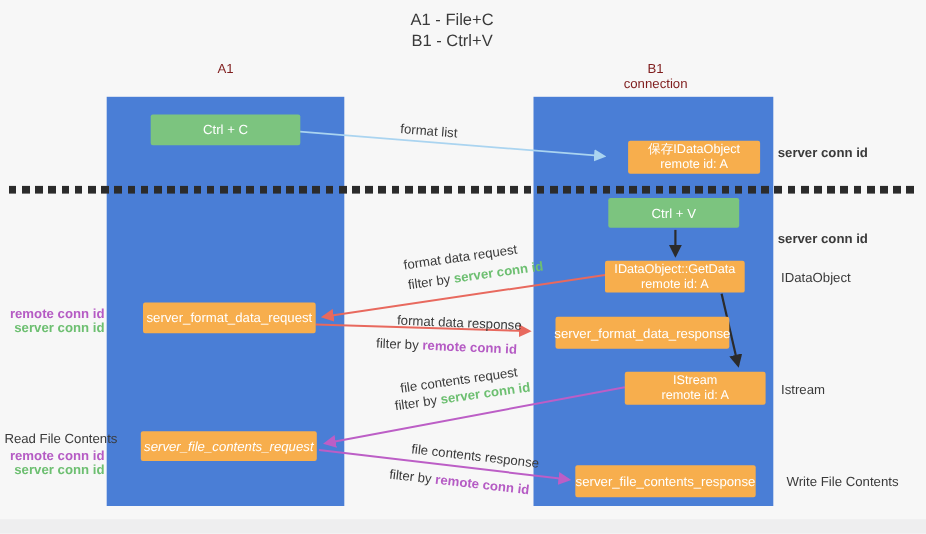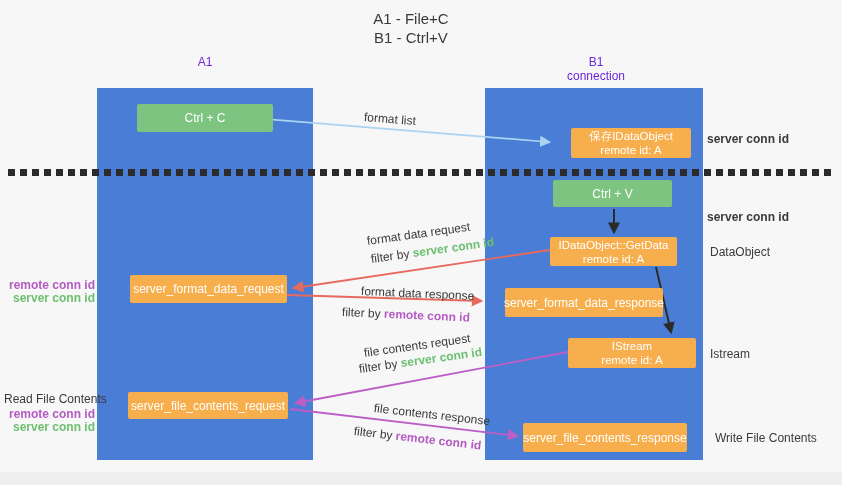--- a/index.html
+++ b/index.html
@@ -7,21 +7,21 @@
     width:842px;height:485px;position:relative;overflow:hidden;
     background:var(--background,#f7f7f7);
     font-family:"Liberation Sans","DejaVu Sans",sans-serif;
     color:var(--text-dark,#3a3a3a);
   }
   .abs{position:absolute;}
   .title{
     left:336px;top:9px;width:150px;text-align:center;
     font-size:15px;line-height:19px;color:var(--text-dark);
   }
-  .col-header{width:130px;text-align:center;font-size:12px;line-height:14px;color:#6d28d9;}
+  .col-header{width:130px;text-align:center;font-size:12px;line-height:14px;color:#7f1d1d;}
   .lifeline{background:var(--lifeline-blue);}
   .lifeline-left{left:97px;top:88px;width:216px;height:372px;}
   .lifeline-right{left:485px;top:88px;width:218px;height:372px;}
   .dotted{
     left:8px;top:169px;width:828px;height:7px;
     background:repeating-linear-gradient(90deg,var(--arrow-black) 0 7px,transparent 7px 12px);
   }
   .node{
     display:flex;flex-direction:column;align-items:center;justify-content:center;
     color:#fff;text-align:center;border-radius:2px;
@@ -118,21 +118,21 @@
 
 <div class="abs node node-orange single" style="left:487px;top:288px;width:158px;height:29px;margin-left:18px;">
   <span>server_format_data_response</span>
 </div>
 
 <div class="abs node node-orange" style="left:568px;top:338px;width:128px;height:30px;">
   <span class="l1">IStream</span>
   <span class="l2">remote id: A</span>
 </div>
 
-<div class="abs node node-orange single" style="left:128px;top:392px;width:160px;height:27px;">
+<div class="abs node node-orange single" style="left:128px;top:392px;width:160px;height:27px;font-style:italic;">
   <span>server_file_contents_request</span>
 </div>
 
 <div class="abs node node-orange single" style="left:523px;top:423px;width:164px;height:29px;">
   <span>server_file_contents_response</span>
 </div>
 
 <div class="abs edge-label" style="left:364px;top:110px;transform:rotate(4.5deg);">format list</div>
 
 <div class="abs edge-label" style="left:367px;top:234px;transform:rotate(-8deg);">format data request</div>
@@ -150,21 +150,21 @@
   <span class="pre">filter by </span><span class="green-t">server conn id</span>
 </div>
 
 <div class="abs edge-label" style="left:374px;top:401px;transform:rotate(6.5deg);">file contents response</div>
 <div class="abs edge-label" style="left:354px;top:424px;transform:rotate(6.5deg);">
   <span class="pre">filter by </span><span class="purple-t">remote conn id</span>
 </div>
 
 <div class="abs side-label green-t" style="left:707px;top:132px;font-weight:bold;">server conn id</div>
 <div class="abs side-label green-t" style="left:707px;top:210px;font-weight:bold;">server conn id</div>
-<div class="abs side-label" style="left:710px;top:245px;">DataObject</div>
+<div class="abs side-label" style="left:710px;top:245px;">IDataObject</div>
 <div class="abs side-label" style="left:710px;top:347px;">Istream</div>
 <div class="abs side-label" style="left:715px;top:431px;">Write File Contents</div>
 
 <div class="abs conn-pair" style="left:0;top:279px;">
   <div class="purple-t">remote conn id</div>
   <div class="green-t">server conn id</div>
 </div>
 <div class="abs side-label left-black" style="left:4px;top:392px;">Read File Contents</div>
 <div class="abs conn-pair" style="left:0;top:408px;">
   <div class="purple-t">remote conn id</div>

